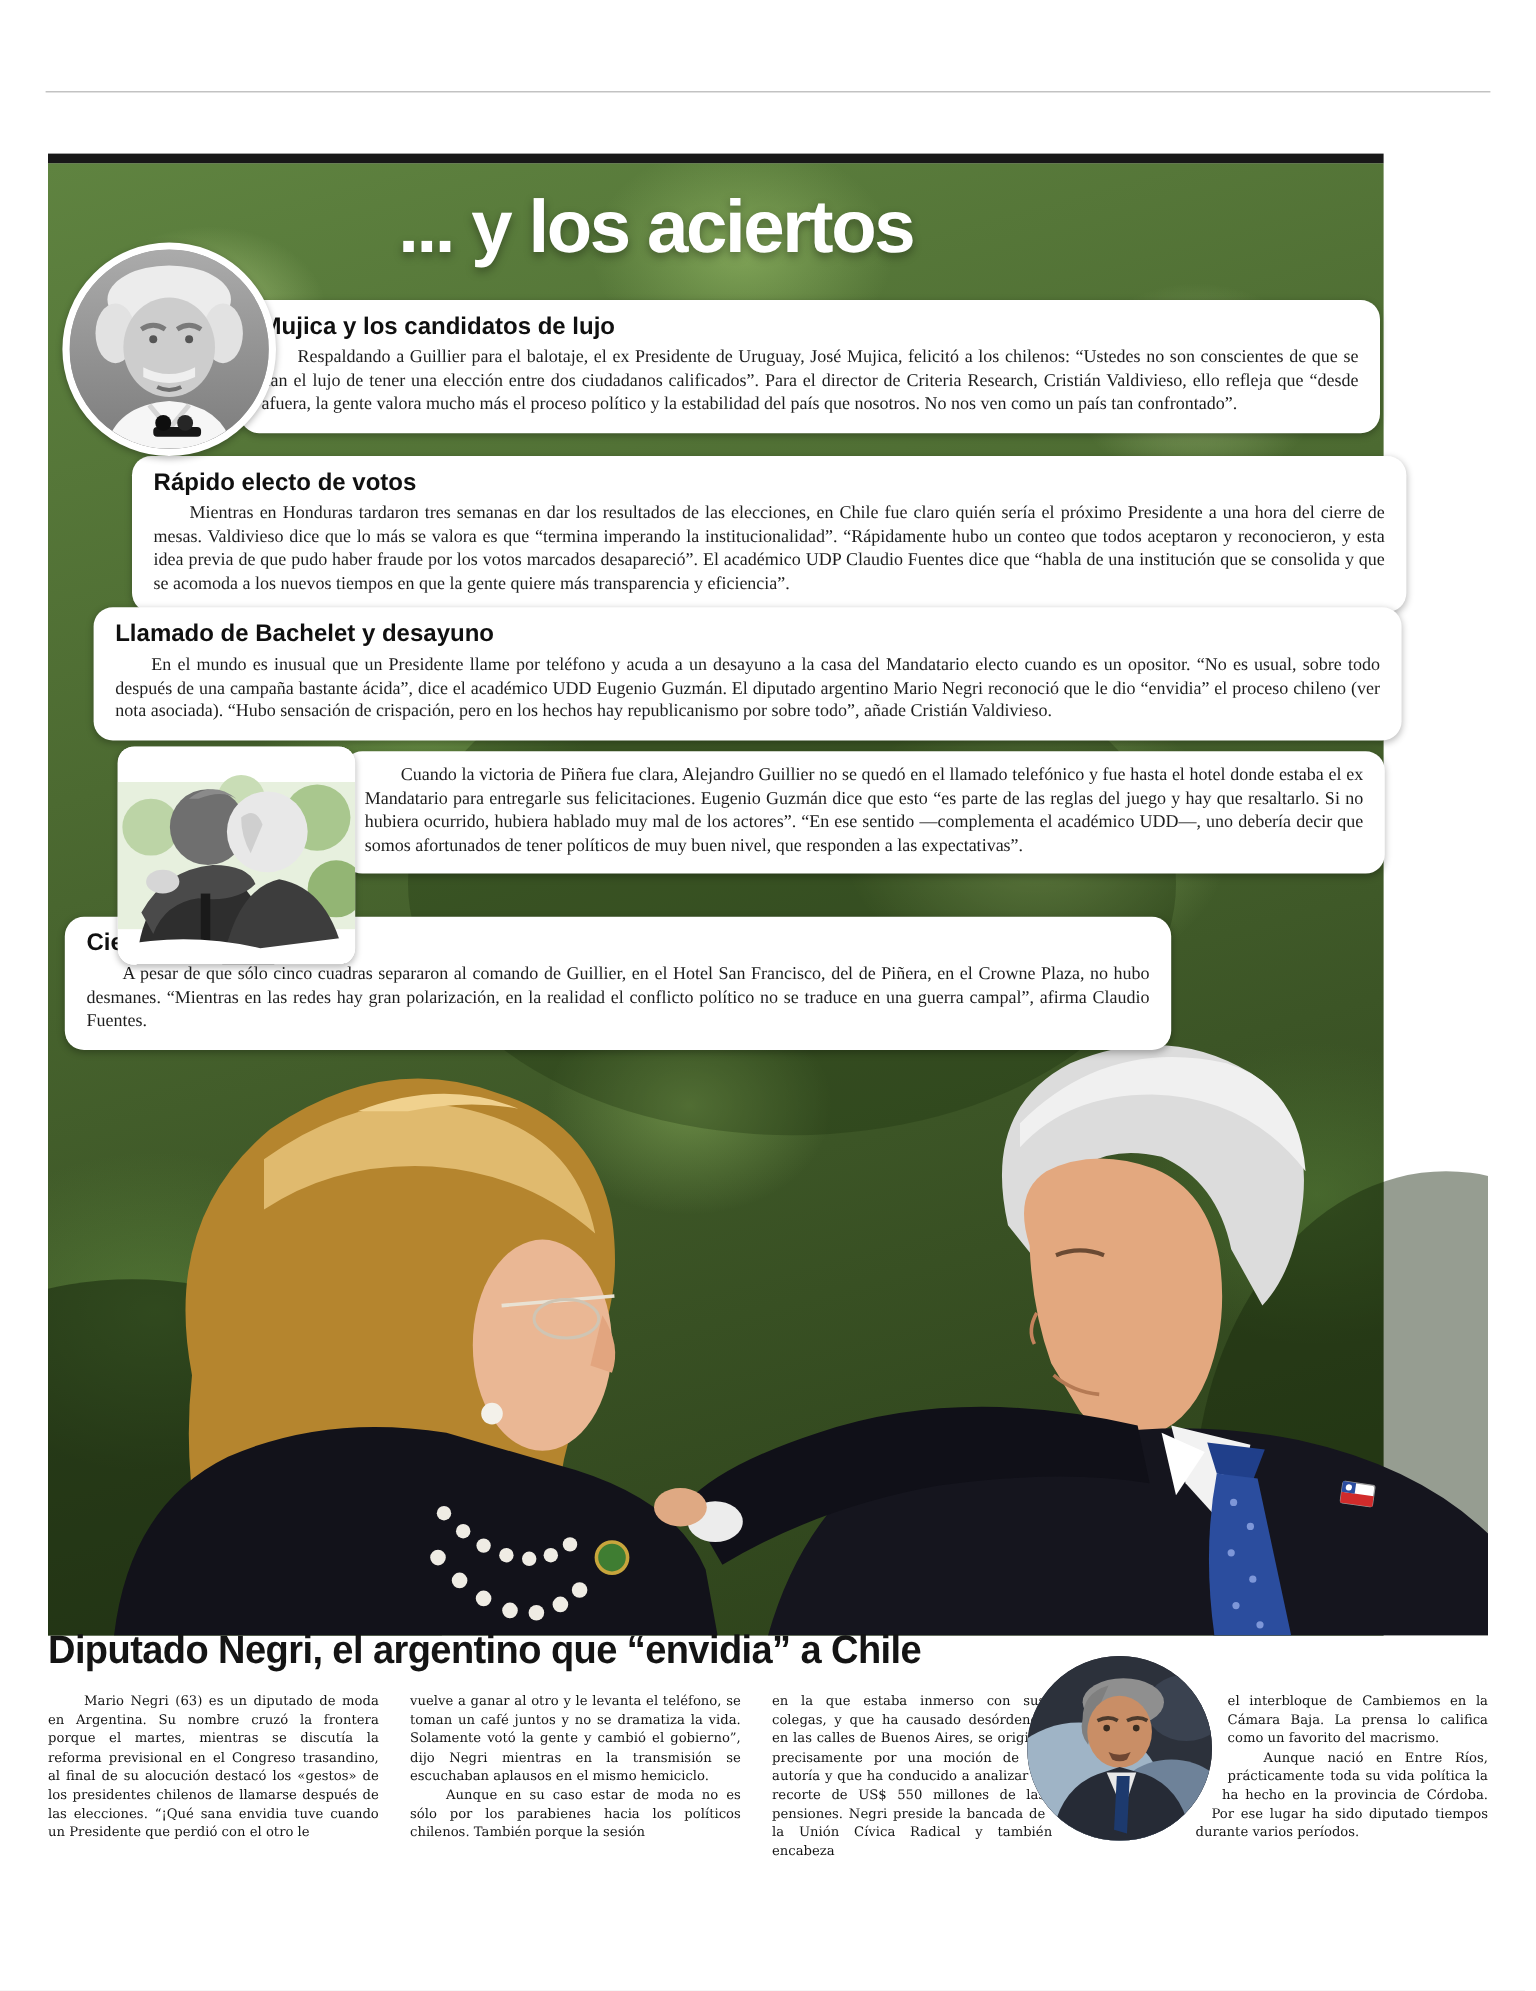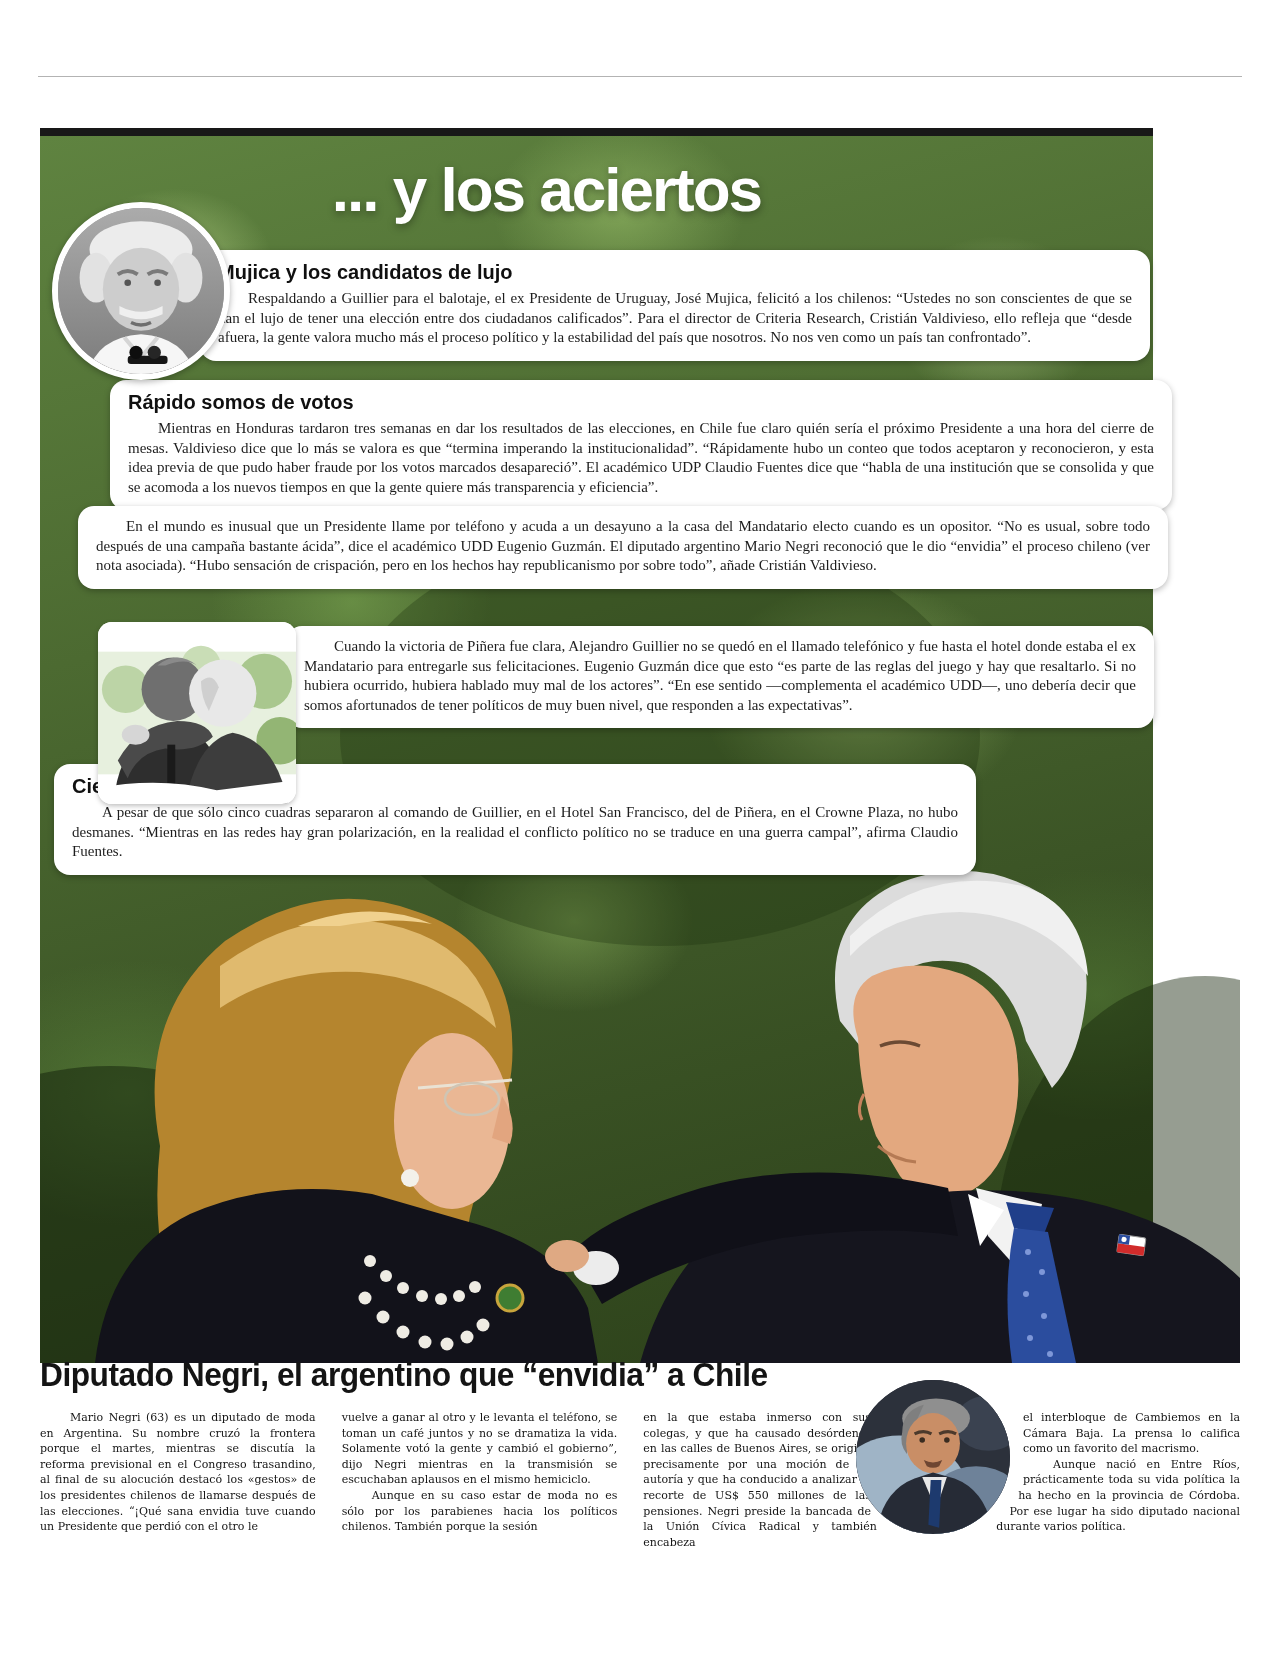--- a/index.html
+++ b/index.html
@@ -131,24 +131,25 @@
       <ellipse cx="527" cy="1120" rx="22" ry="16" fill="#dfa983"></ellipse>
     </svg>
 
     <div class="hero-title">... y los aciertos</div>
 
     <div class="note note-1">
       <h2>Mujica y los candidatos de lujo</h2>
       <p>Respaldando a Guillier para el balotaje, el ex Presidente de Uruguay, José Mujica, felicitó a los chilenos: “Ustedes no son conscientes de que se dan el lujo de tener una elección entre dos ciudadanos calificados”. Para el director de Criteria Research, Cristián Valdivieso, ello refleja que “desde afuera, la gente valora mucho más el proceso político y la estabilidad del país que nosotros. No nos ven como un país tan confrontado”.</p>
     </div>
     <div class="note note-2">
-      <h2>Rápido somos de votos</h2>
+      <h2>Rápido electo de votos</h2>
       <p>Mientras en Honduras tardaron tres semanas en dar los resultados de las elecciones, en Chile fue claro quién sería el próximo Presidente a una hora del cierre de mesas. Valdivieso dice que lo más se valora es que “termina imperando la institucionalidad”. “Rápidamente hubo un conteo que todos aceptaron y reconocieron, y esta idea previa de que pudo haber fraude por los votos marcados desapareció”. El académico UDP Claudio Fuentes dice que “habla de una institución que se consolida y que se acomoda a los nuevos tiempos en que la gente quiere más transparencia y eficiencia”.</p>
     </div>
     <div class="note note-3">
+      <h2>Llamado de Bachelet y desayuno</h2>
       <p>En el mundo es inusual que un Presidente llame por teléfono y acuda a un desayuno a la casa del Mandatario electo cuando es un opositor. “No es usual, sobre todo después de una campaña bastante ácida”, dice el académico UDD Eugenio Guzmán. El diputado argentino Mario Negri reconoció que le dio “envidia” el proceso chileno (ver nota asociada). “Hubo sensación de crispación, pero en los hechos hay republicanismo por sobre todo”, añade Cristián Valdivieso.</p>
     </div>
     <div class="note note-4">
       <p>Cuando la victoria de Piñera fue clara, Alejandro Guillier no se quedó en el llamado telefónico y fue hasta el hotel donde estaba el ex Mandatario para entregarle sus felicitaciones. Eugenio Guzmán dice que esto “es parte de las reglas del juego y hay que resaltarlo. Si no hubiera ocurrido, hubiera hablado muy mal de los actores”. “En ese sentido —complementa el académico UDD—, uno debería decir que somos afortunados de tener políticos de muy buen nivel, que responden a las expectativas”.</p>
     </div>
     <div class="note note-5">
       <h2>Cierre sin desmanes</h2>
       <p>A pesar de que sólo cinco cuadras separaron al comando de Guillier, en el Hotel San Francisco, del de Piñera, en el Crowne Plaza, no hubo desmanes. “Mientras en las redes hay gran polarización, en la realidad el conflicto político no se traduce en una guerra campal”, afirma Claudio Fuentes.</p>
     </div>
 
@@ -211,21 +212,21 @@
         <p>vuelve a ganar al otro y le levanta el teléfono, se toman un café juntos y no se dramatiza la vida. Solamente votó la gente y cambió el gobierno”, dijo Negri mientras en la transmisión se escuchaban aplausos en el mismo hemiciclo.</p>
         <p class="ind">Aunque en su caso estar de moda no es sólo por los parabienes hacia los políticos chilenos. También porque la sesión</p>
       </div>
       <div class="col">
         <span class="cut-r"></span>
         <p>en la que estaba inmerso con sus colegas, y que ha causado desórdenes en las calles de Buenos Aires, se originó precisamente por una moción de su autoría y que ha conducido a analizar el recorte de US$ 550 millones de las pensiones. Negri preside la bancada de la Unión Cívica Radical y también encabeza</p>
       </div>
       <div class="col col-4">
         <span class="cut-l"></span>
         <p>el interbloque de Cambiemos en la Cámara Baja. La prensa lo califica como un favorito del macrismo.</p>
-        <p class="ind">Aunque nació en Entre Ríos, prácticamente toda su vida política la ha hecho en la provincia de Córdoba. Por ese lugar ha sido diputado nacional durante varios política.</p>
+        <p class="ind">Aunque nació en Entre Ríos, prácticamente toda su vida política la ha hecho en la provincia de Córdoba. Por ese lugar ha sido diputado tiempos durante varios períodos.</p>
       </div>
     </div>
 
     <div class="negri">
       <svg viewBox="0 0 100 100" aria-hidden="true">
         <rect width="100" height="100" fill="#2c313b"></rect>
         <ellipse cx="28" cy="78" rx="46" ry="42" fill="#9fb4c6"></ellipse>
         <ellipse cx="78" cy="82" rx="32" ry="26" fill="#6e8299"></ellipse>
         <ellipse cx="86" cy="28" rx="22" ry="18" fill="#3a4250"></ellipse>
         <ellipse cx="52" cy="25" rx="22" ry="13" fill="#8f8f8f"></ellipse>

